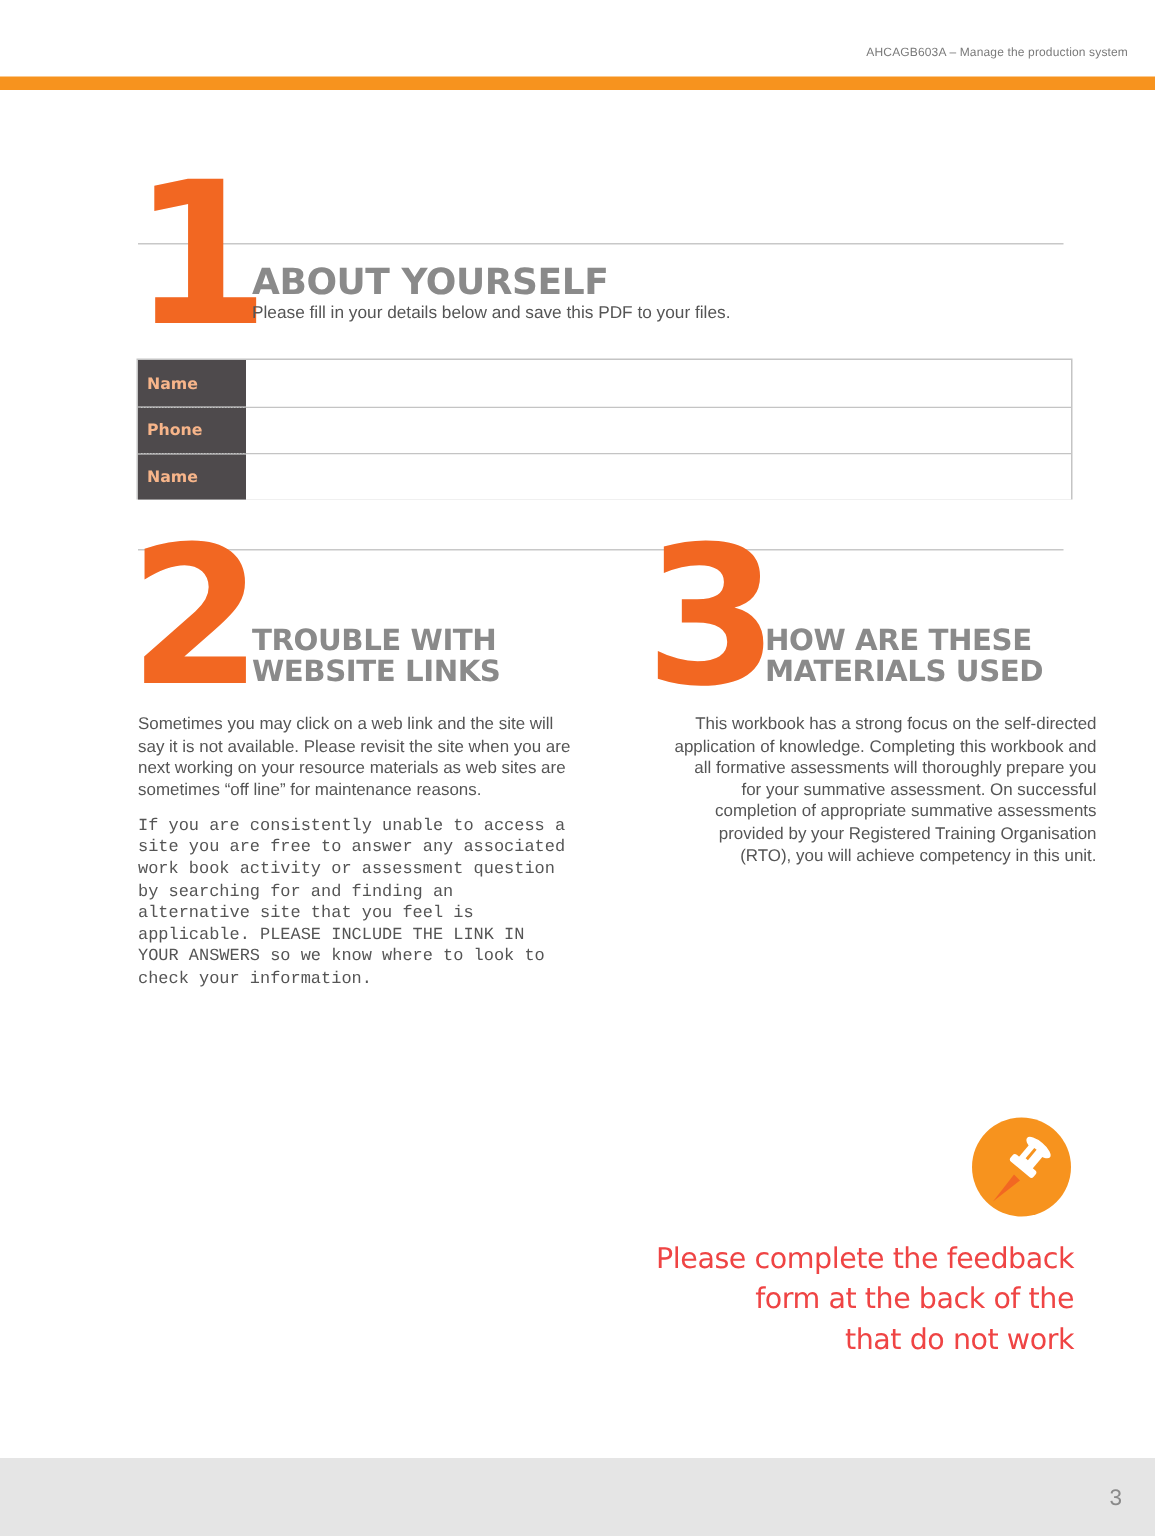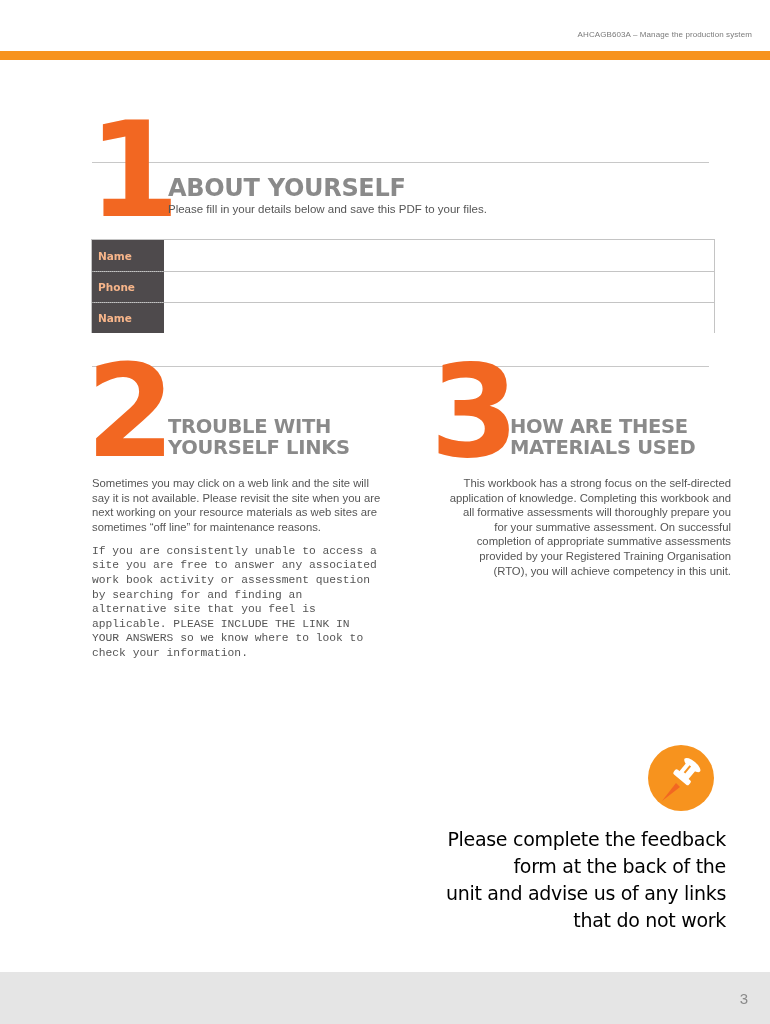--- a/index.html
+++ b/index.html
@@ -58,23 +58,23 @@
   }
   .body-col p + p { margin-top: 9.5px; font-family: Liberation Mono, monospace; }
 
   .pin-circle {
     position: absolute; left: 648px; top: 745px; width: 66px; height: 66px;
     border-radius: 50%; background: #f7931e;
   }
   .pin-circle svg { position: absolute; left: 0; top: 0; }
 
   .callout {
-    position: absolute; right: 44px; top: 826px; width: 320px; text-align: right;
+    position: absolute; right: 54px; top: 826px; width: 320px; text-align: right;
     font-family: "DejaVu Sans", sans-serif; font-size: 19px; line-height: 27px;
-    color: #000000; letter-spacing: -0.3px;
+    color: #ef4444; letter-spacing: -0.3px;
   }
 
   .footer {
     position: absolute; left: 0; top: 972px; width: 770px; height: 52px;
     background: #e5e5e5;
   }
   .page-number {
     position: absolute; right: 22px; top: 18px;
     font-size: 15px; color: #8a8a8a;
   }
@@ -103,21 +103,21 @@
     <label class="form-label">Name</label>
     <input class="form-input" type="text" value="" style="">
   </div>
 </div>
 
 <div class="divider" style="left:92px; top:366px; width:617px;"></div>
 
 <div class="big-num" style="left:86px; top:348px; font-size:128px;">2</div>
 <div class="section-title" style="left:168px; top:416px; font-size:19.5px;">
   <div>TROUBLE WITH</div>
-  <div>YOURSELF LINKS</div>
+  <div>WEBSITE LINKS</div>
 </div>
 <div class="body-col" style="left:92px; top:476px; width:290px;">
   <p>Sometimes you may click on a web link and the site will say it is not available. Please revisit the site when you are next working on your resource materials as web sites are sometimes “off line” for maintenance reasons.</p>
   <p>If you are consistently unable to access a site you are free to answer any associated work book activity or assessment question by searching for and finding an alternative site that you feel is applicable. PLEASE INCLUDE THE LINK IN YOUR ANSWERS so we know where to look to check your information.</p>
 </div>
 
 <div class="big-num" style="left:430px; top:348px; font-size:128px;">3</div>
 <div class="section-title" style="left:510px; top:416px; font-size:19.5px;">
   <div>HOW ARE THESE</div>
   <div>MATERIALS USED</div>
@@ -136,19 +136,18 @@
       <rect x="30" y="18" width="12" height="14" fill="#ffffff"></rect>
       <ellipse cx="36" cy="17" rx="10" ry="4" fill="#ffffff"></ellipse>
       <rect x="34" y="19" width="2" height="9" fill="#f7931e"></rect>
     </g>
   </svg>
 </div>
 
 <div class="callout">
   <div>Please complete the feedback</div>
   <div>form at the back of the</div>
-  <div>unit and advise us of any links</div>
   <div>that do not work</div>
 </div>
 
 <div class="footer">
   <div class="page-number">3</div>
 </div>
 
 </body></html>

